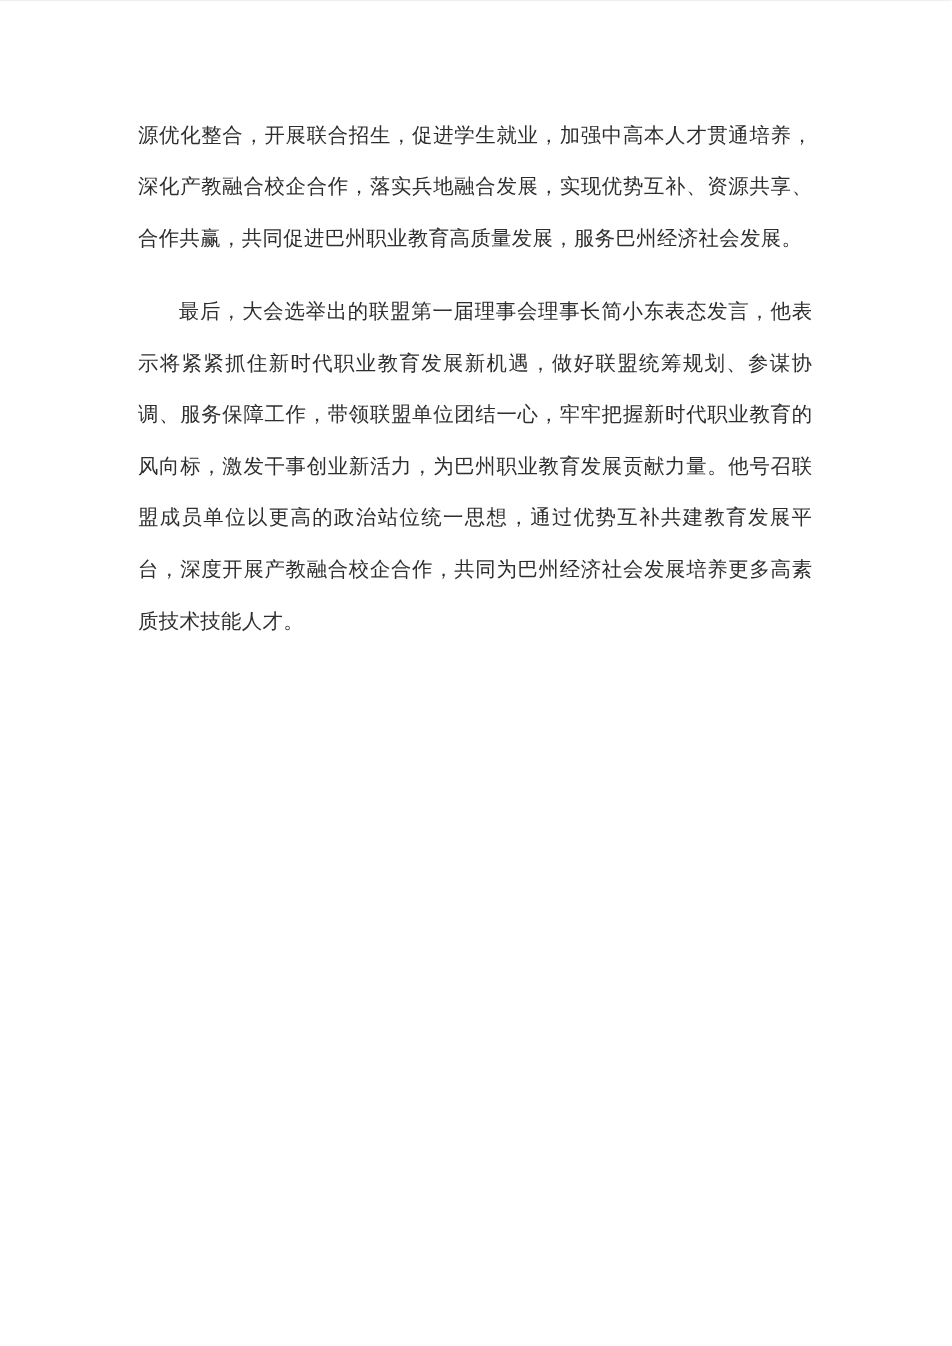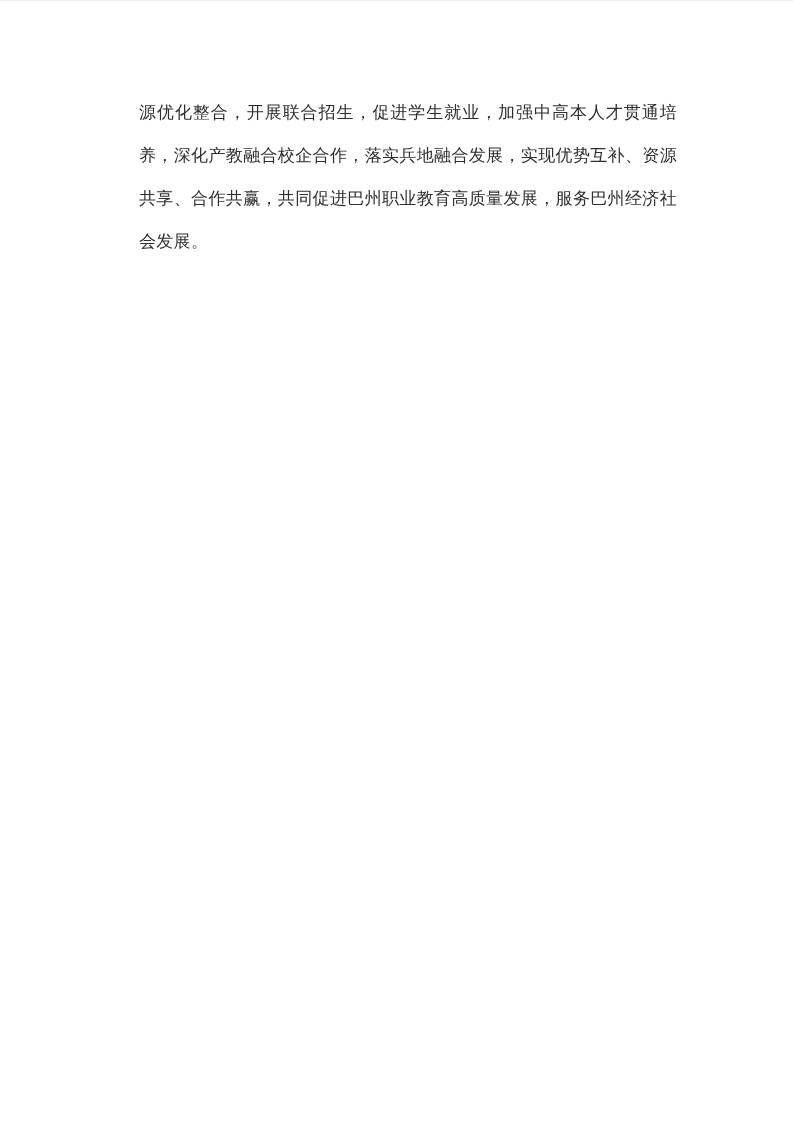--- a/index.html
+++ b/index.html
@@ -25,27 +25,27 @@
 
   .para {
     font-size: 17px;
     line-height: 43px;
     color: #2e2e2e;
     text-align: justify;
     text-justify: inter-ideograph;
     letter-spacing: 0.3px;
     margin-bottom: 18px;
     word-break: break-all;
-    margin-left: 24px;
   }
 
   .para.indent {
     text-indent: 2em;
   }
 </style>
 </head>
 <body>
 
 <div class="page">
   <p class="para">源优化整合，开展联合招生，促进学生就业，加强中高本人才贯通培养，深化产教融合校企合作，落实兵地融合发展，实现优势互补、资源共享、合作共赢，共同促进巴州职业教育高质量发展，服务巴州经济社会发展。</p>
 
 
+  <p class="para indent">最后，大会选举出的联盟第一届理事会理事长简小东表态发言，他表示将紧紧抓住新时代职业教育发展新机遇，做好联盟统筹规划、参谋协调、服务保障工作，带领联盟单位团结一心，牢牢把握新时代职业教育的风向标，激发干事创业新活力，为巴州职业教育发展贡献力量。他号召联盟成员单位以更高的政治站位统一思想，通过优势互补共建教育发展平台，深度开展产教融合校企合作，共同为巴州经济社会发展培养更多高素质技术技能人才。</p>
 </div>
 
 </body></html>

